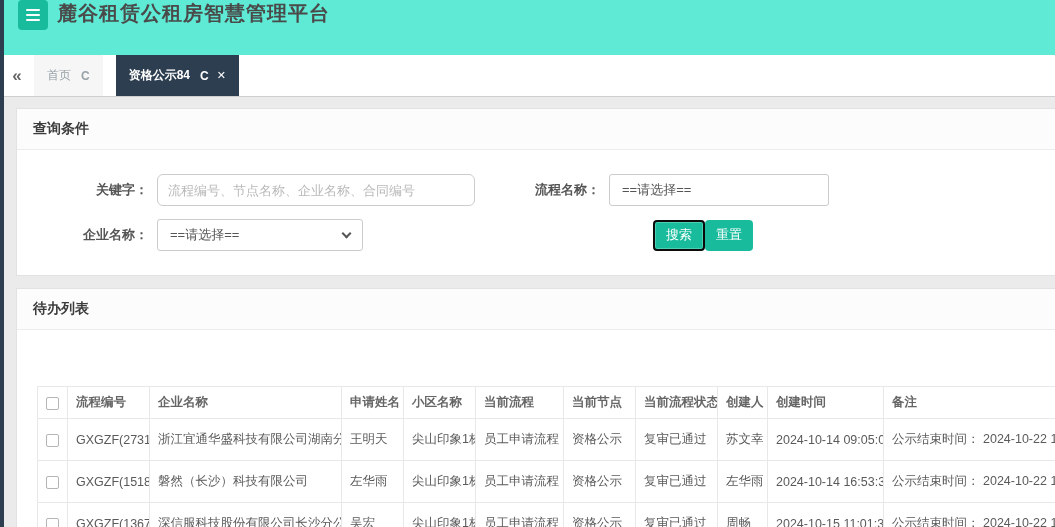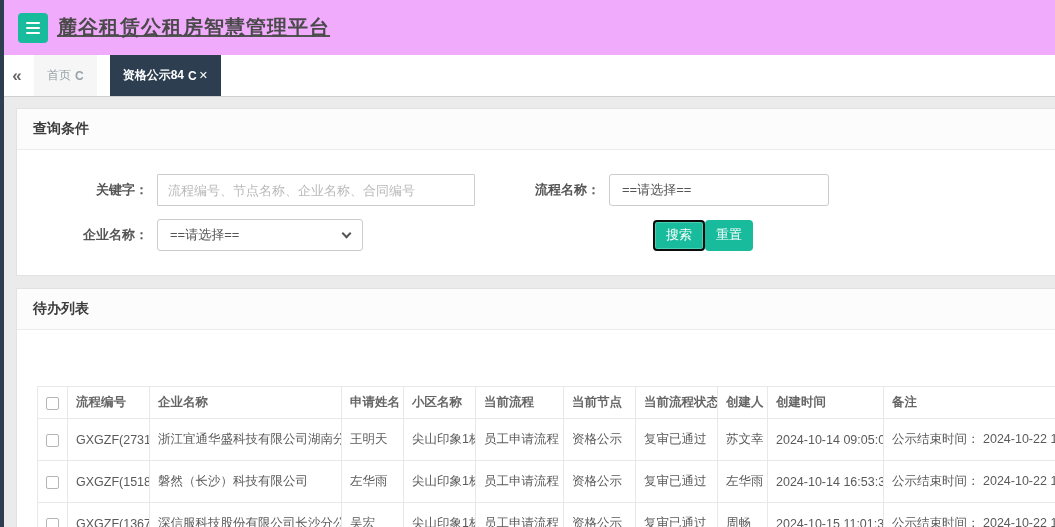--- a/index.html
+++ b/index.html
@@ -5,55 +5,55 @@
   * { margin:0; padding:0; box-sizing:border-box; }
   html,body { width:1055px; height:527px; overflow:hidden; }
   body {
     font-family:"Liberation Sans","DejaVu Sans",sans-serif;
     background:#ebebeb; color:#555; position:relative;
   }
   
   .side-strip { position:absolute; left:0; top:0; width:4px; height:100%; background:#2c3e50; z-index:50; }
 
   
-  .app-header { height:55px; background:#f0abfc; display:flex; align-items:center; padding-left:18px;text-decoration:underline; }
+  .app-header { height:55px; background:#5eead4; display:flex; padding-left:18px; }
   .logo-btn {
     width:30px; height:30px; border-radius:4px; background:#18bc9c;
     display:flex; flex-direction:column; justify-content:center; align-items:center; gap:3px;
     cursor:pointer; flex:0 0 auto;
   }
   .logo-btn i { display:block; width:14px; height:2px; background:#fff; border-radius:1px; }
   .app-title { margin-left:9px; font-size:20px; font-weight:600; color:#4a4a4a; letter-spacing:1px; }
 
   
   .tab-bar { height:42px; background:#ffffff; display:flex; align-items:stretch; border-bottom:1px solid #cfcfcf; }
   .tab-collapse { width:34px; display:flex; align-items:center; justify-content:center;
     color:#666; font-size:17px; font-weight:bold; cursor:pointer; }
-  .tab { display:flex; align-items:center; gap:4px; padding:0 13px; font-size:12px; cursor:pointer; margin-right:13px; }
+  .tab { display:flex; align-items:center; gap:10px; padding:0 13px; font-size:12px; cursor:pointer; margin-right:13px; }
   .tab.inactive { background:#f6f6f6; color:#98a3a8; }
   .tab.active { background:#2c3e50; color:#ffffff; font-weight:bold; }
   .tab .ref { font-weight:bold; font-size:12px; }
   .tab .cls { font-size:11px; margin-left:-2px; }
 
   
   .content { padding:11px 0 0 16px; }
   .panel { background:#ffffff; border:1px solid #e2e2e2; width:1120px; }
   .panel + .panel { margin-top:12px; }
   .panel-header { padding:11px 16px; font-size:14px; font-weight:bold; color:#3c3c3c;
     background:#fcfcfc; border-bottom:1px solid #ececec; }
 
   
   .q-body { padding:24px 0 24px 0; }
   .f-row { display:flex; align-items:center; }
   .f-row + .f-row { margin-top:13px; }
   .f-group { display:flex; align-items:center; }
   .g1 { width:500px; } .g2 { width:372px; } .g3 { flex:1; }
   .f-label { font-size:13px; font-weight:bold; color:#555; text-align:right; padding-right:9px; }
   .g1 .f-label { width:140px; } .g2 .f-label { width:100px; } .g3 .f-label { width:92px; }
-  .txt-input { width:318px; height:32px; border:1px solid #cccccc; border-radius:1px;
+  .txt-input { width:318px; height:32px; border:1px solid #cccccc; border-radius:6px;
     padding:0 10px; font-size:13px; color:#555; font-family:inherit; outline:none; }
   .txt-input::placeholder { color:#b9b9b9; }
   .sel { height:32px; border:1px solid #cccccc; border-radius:3px; background:#fff;
     display:flex; align-items:center; justify-content:space-between;
     padding:0 12px; font-size:13px; color:#555; cursor:pointer; }
   .sel-w { width:206px; } .sel-cut { width:220px; }
   .chev { width:7px; height:7px; border-right:2px solid #555; border-bottom:2px solid #555;
     transform:rotate(45deg); margin-top:-4px; flex:0 0 auto; }
   .btn-zone { width:372px; display:flex; justify-content:center; }
   .btn { height:31px; padding:0 11px; background:#18bc9c; color:#fff; font-size:13px;

